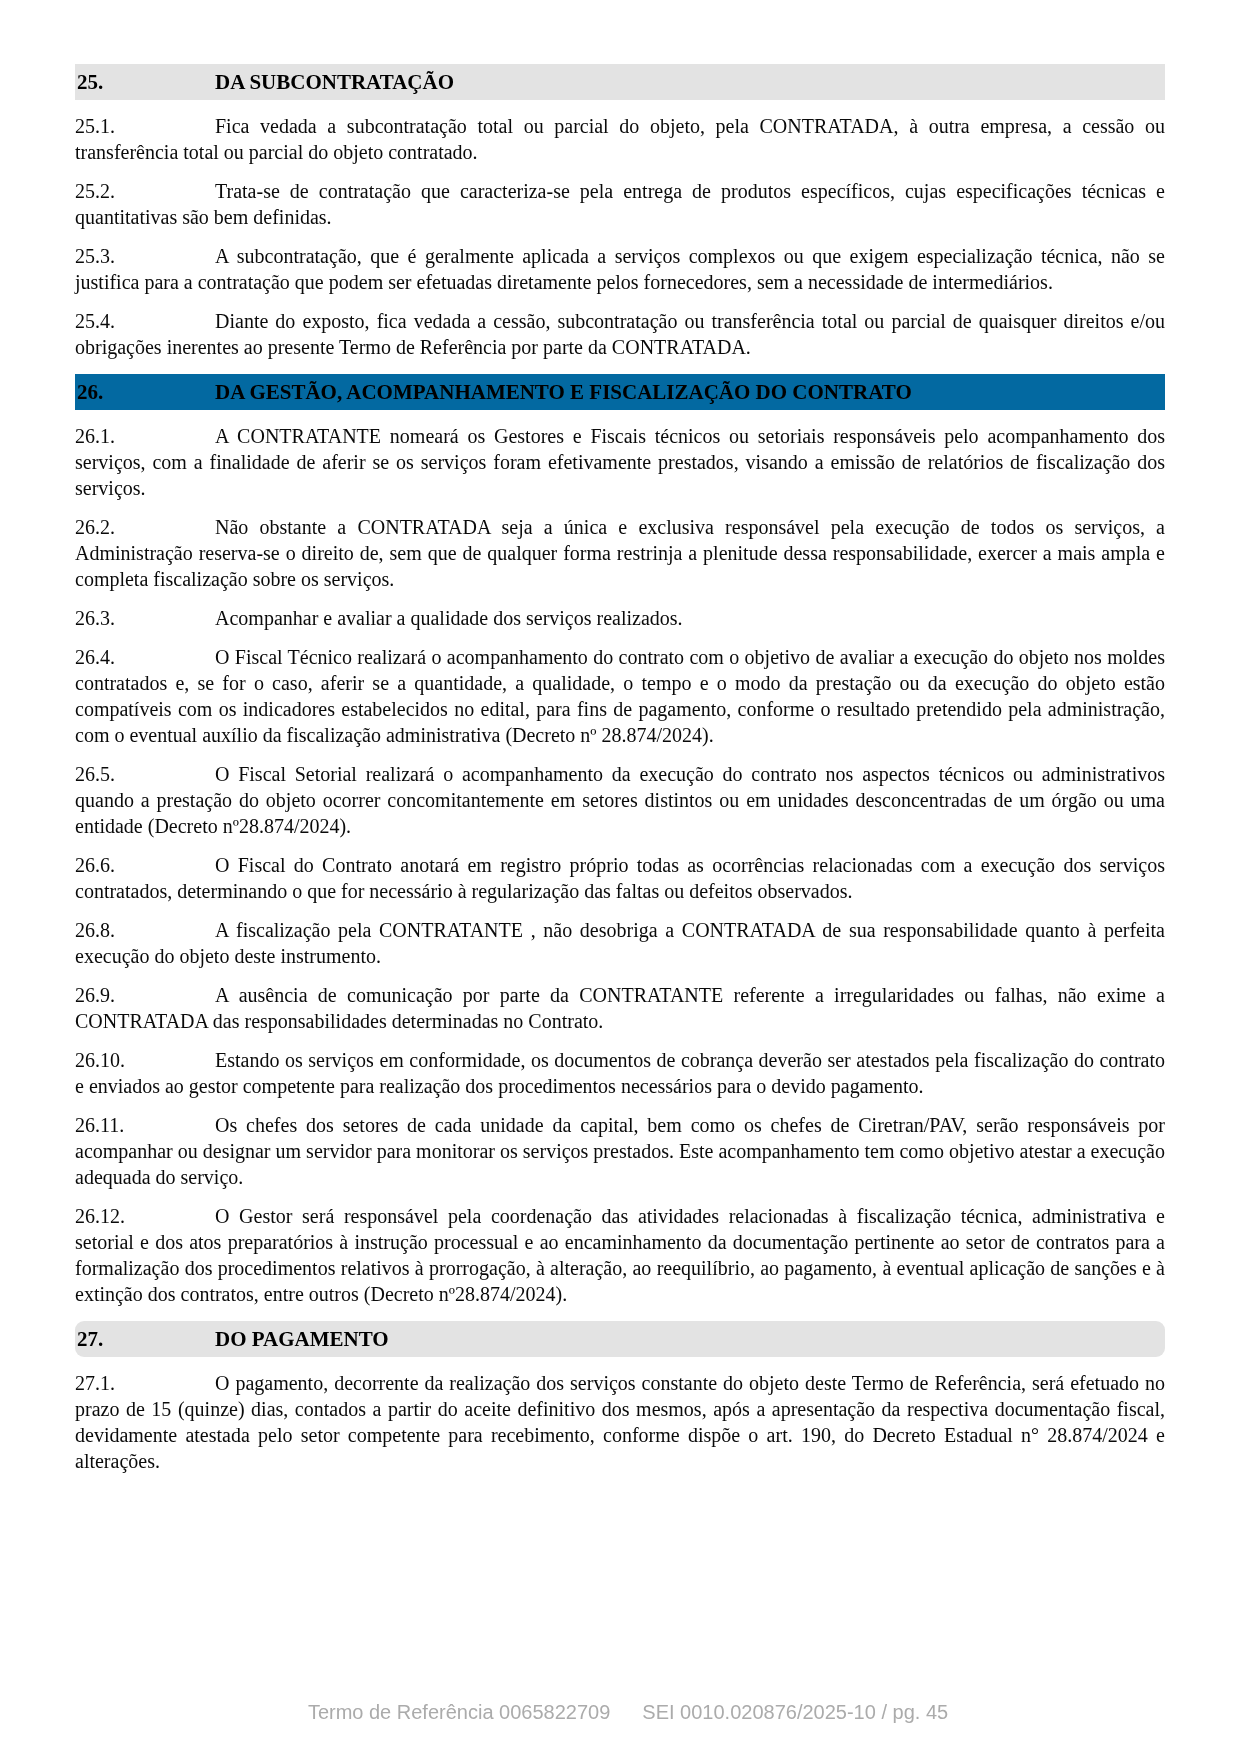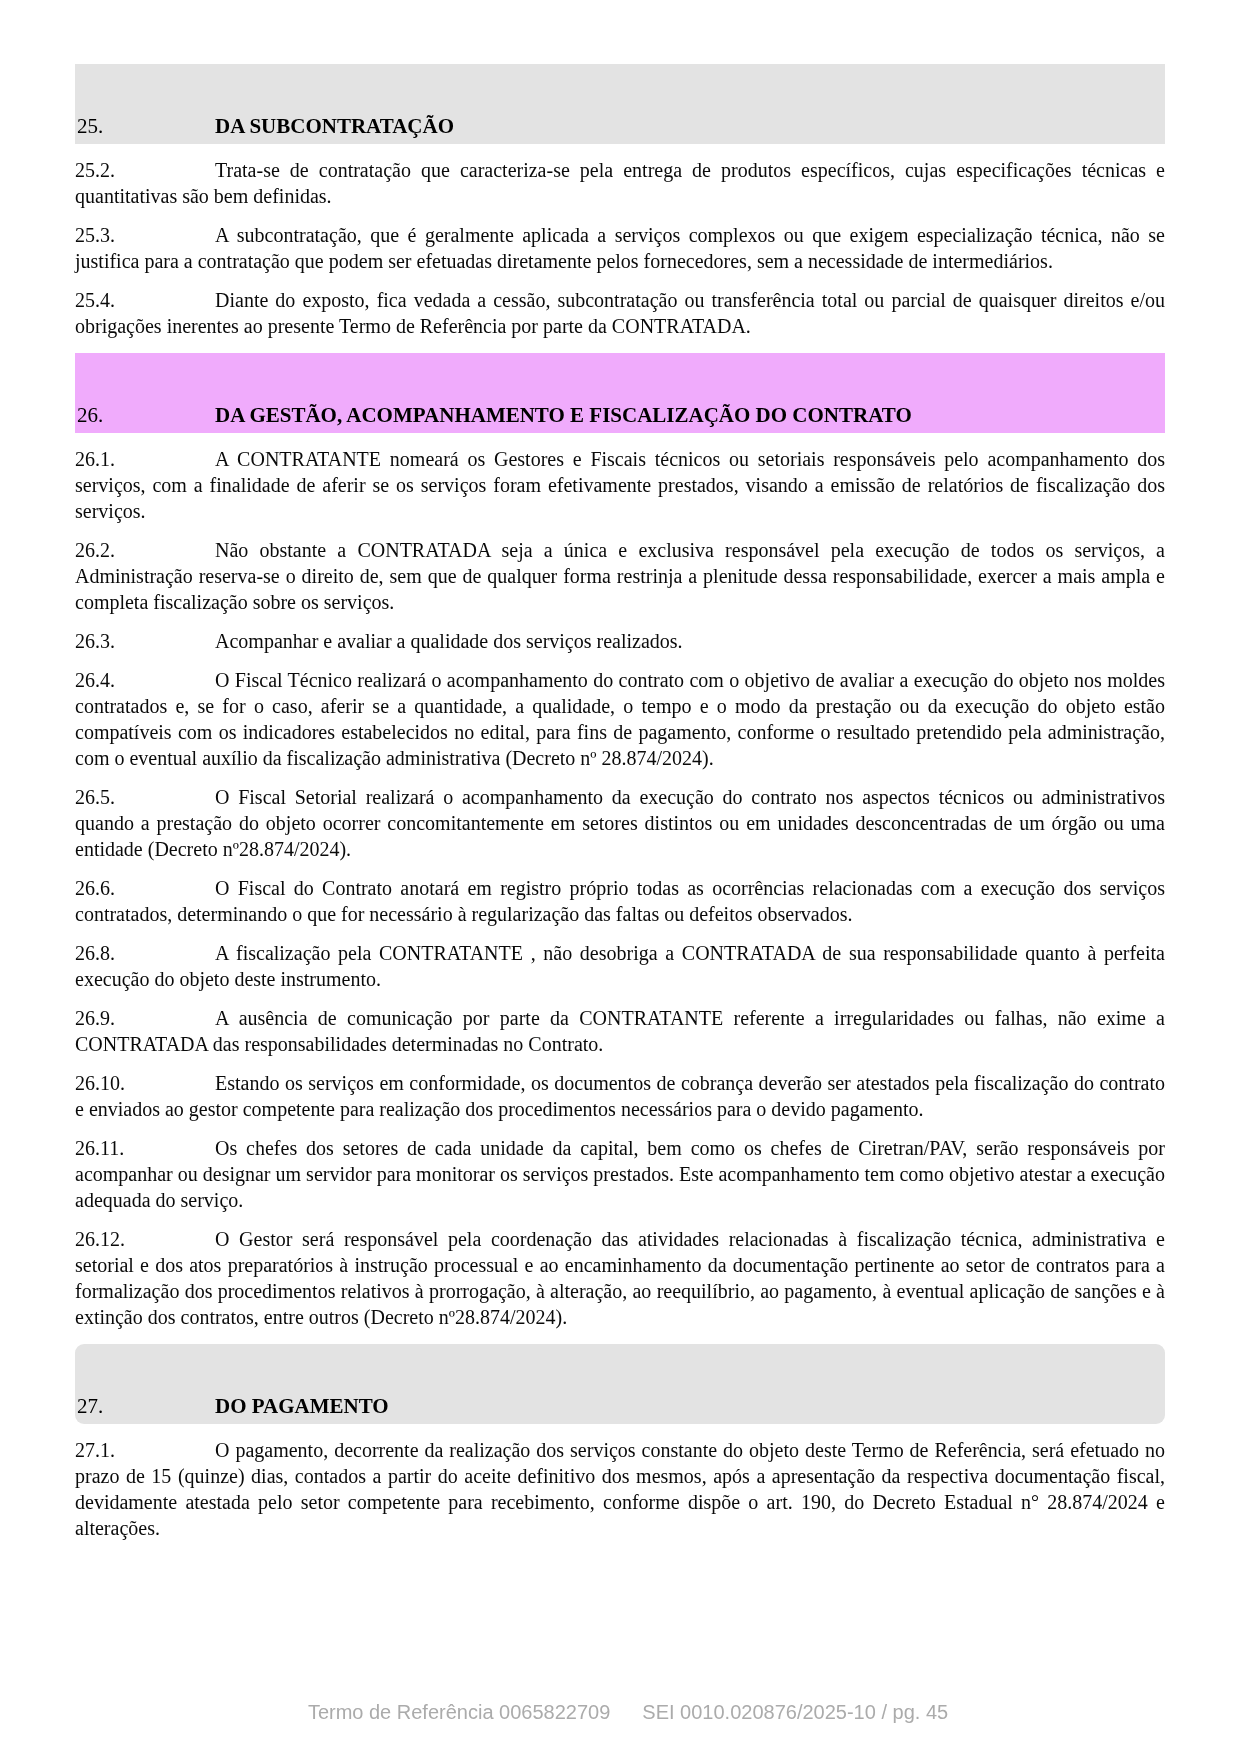--- a/index.html
+++ b/index.html
@@ -24,40 +24,40 @@
   }
   .heading{
     margin:14px 0 1px 0;
     background:#e3e3e3;
     font-size:21px;line-height:27px;
     font-weight:bold;
     padding:5px 0 4px 2px;
   }
   .heading .num{
     display:inline-block;width:138px;
-    font-weight:normal;
-    margin-top:44px;
+    font-weight:bold;
   }
   .page-footer{
     position:absolute;left:8px;top:1700px;width:1240px;
     display:flex;justify-content:center;gap:32px;
     font-family:"Liberation Sans", sans-serif;
     font-size:20px;line-height:24px;
     color:#ababab;
   }
 </style>
 </head>
 <body>
 
 <div class="page-content" id="doc-content">
     <div class="heading" style="background: rgb(227, 227, 227);"><span class="num">25.</span><span class="txt">DA SUBCONTRATAÇÃO</span></div>
+    <p class="para"><span class="num">25.1.</span><span class="txt">Fica vedada a subcontratação total ou parcial do objeto, pela CONTRATADA, à outra empresa, a cessão ou transferência total ou parcial do objeto contratado.</span></p>
     <p class="para"><span class="num">25.2.</span><span class="txt">Trata-se de contratação que caracteriza-se pela entrega de produtos específicos, cujas especificações técnicas e quantitativas são bem definidas.</span></p>
     <p class="para"><span class="num">25.3.</span><span class="txt">A subcontratação, que é geralmente aplicada a serviços complexos ou que exigem especialização técnica, não se justifica para a contratação que podem ser efetuadas diretamente pelos fornecedores, sem a necessidade de intermediários.</span></p>
     <p class="para"><span class="num">25.4.</span><span class="txt">Diante do exposto, fica vedada a cessão, subcontratação ou transferência total ou parcial de quaisquer direitos e/ou obrigações inerentes ao presente Termo de Referência por parte da CONTRATADA.</span></p>
-    <div class="heading" style="background: #f0abfc;"><span class="num">26.</span><span class="txt">DA GESTÃO, ACOMPANHAMENTO E FISCALIZAÇÃO DO CONTRATO</span></div>
+    <div class="heading" style="background: #0369a1;"><span class="num">26.</span><span class="txt">DA GESTÃO, ACOMPANHAMENTO E FISCALIZAÇÃO DO CONTRATO</span></div>
     <p class="para"><span class="num">26.1.</span><span class="txt">A CONTRATANTE nomeará os Gestores e Fiscais técnicos ou setoriais responsáveis pelo acompanhamento dos serviços, com a finalidade de aferir se os serviços foram efetivamente prestados, visando a emissão de relatórios de fiscalização dos serviços.</span></p>
     <p class="para"><span class="num">26.2.</span><span class="txt">Não obstante a CONTRATADA seja a única e exclusiva responsável pela execução de todos os serviços, a Administração reserva-se o direito de, sem que de qualquer forma restrinja a plenitude dessa responsabilidade, exercer a mais ampla e completa fiscalização sobre os serviços.</span></p>
     <p class="para"><span class="num">26.3.</span><span class="txt">Acompanhar e avaliar a qualidade dos serviços realizados.</span></p>
     <p class="para"><span class="num">26.4.</span><span class="txt">O Fiscal Técnico realizará o acompanhamento do contrato com o objetivo de avaliar a execução do objeto nos moldes contratados e, se for o caso, aferir se a quantidade, a qualidade, o tempo e o modo da prestação ou da execução do objeto estão compatíveis com os indicadores estabelecidos no edital, para fins de pagamento, conforme o resultado pretendido pela administração, com o eventual auxílio da fiscalização administrativa (Decreto nº 28.874/2024).</span></p>
     <p class="para"><span class="num">26.5.</span><span class="txt">O Fiscal Setorial realizará o acompanhamento da execução do contrato nos aspectos técnicos ou administrativos quando a prestação do objeto ocorrer concomitantemente em setores distintos ou em unidades desconcentradas de um órgão ou uma entidade (Decreto nº28.874/2024).</span></p>
     <p class="para"><span class="num">26.6.</span><span class="txt">O Fiscal do Contrato anotará em registro próprio todas as ocorrências relacionadas com a execução dos serviços contratados, determinando o que for necessário à regularização das faltas ou defeitos observados.</span></p>
     <p class="para"><span class="num">26.8.</span><span class="txt">A fiscalização pela CONTRATANTE , não desobriga a CONTRATADA de sua responsabilidade quanto à perfeita execução do objeto deste instrumento.</span></p>
     <p class="para"><span class="num">26.9.</span><span class="txt">A ausência de comunicação por parte da CONTRATANTE referente a irregularidades ou falhas, não exime a CONTRATADA das responsabilidades determinadas no Contrato.</span></p>
     <p class="para"><span class="num">26.10.</span><span class="txt">Estando os serviços em conformidade, os documentos de cobrança deverão ser atestados pela fiscalização do contrato e enviados ao gestor competente para realização dos procedimentos necessários para o devido pagamento.</span></p>
     <p class="para"><span class="num">26.11.</span><span class="txt">Os chefes dos setores de cada unidade da capital, bem como os chefes de Ciretran/PAV, serão responsáveis por acompanhar ou designar um servidor para monitorar os serviços prestados. Este acompanhamento tem como objetivo atestar a execução adequada do serviço.</span></p>

